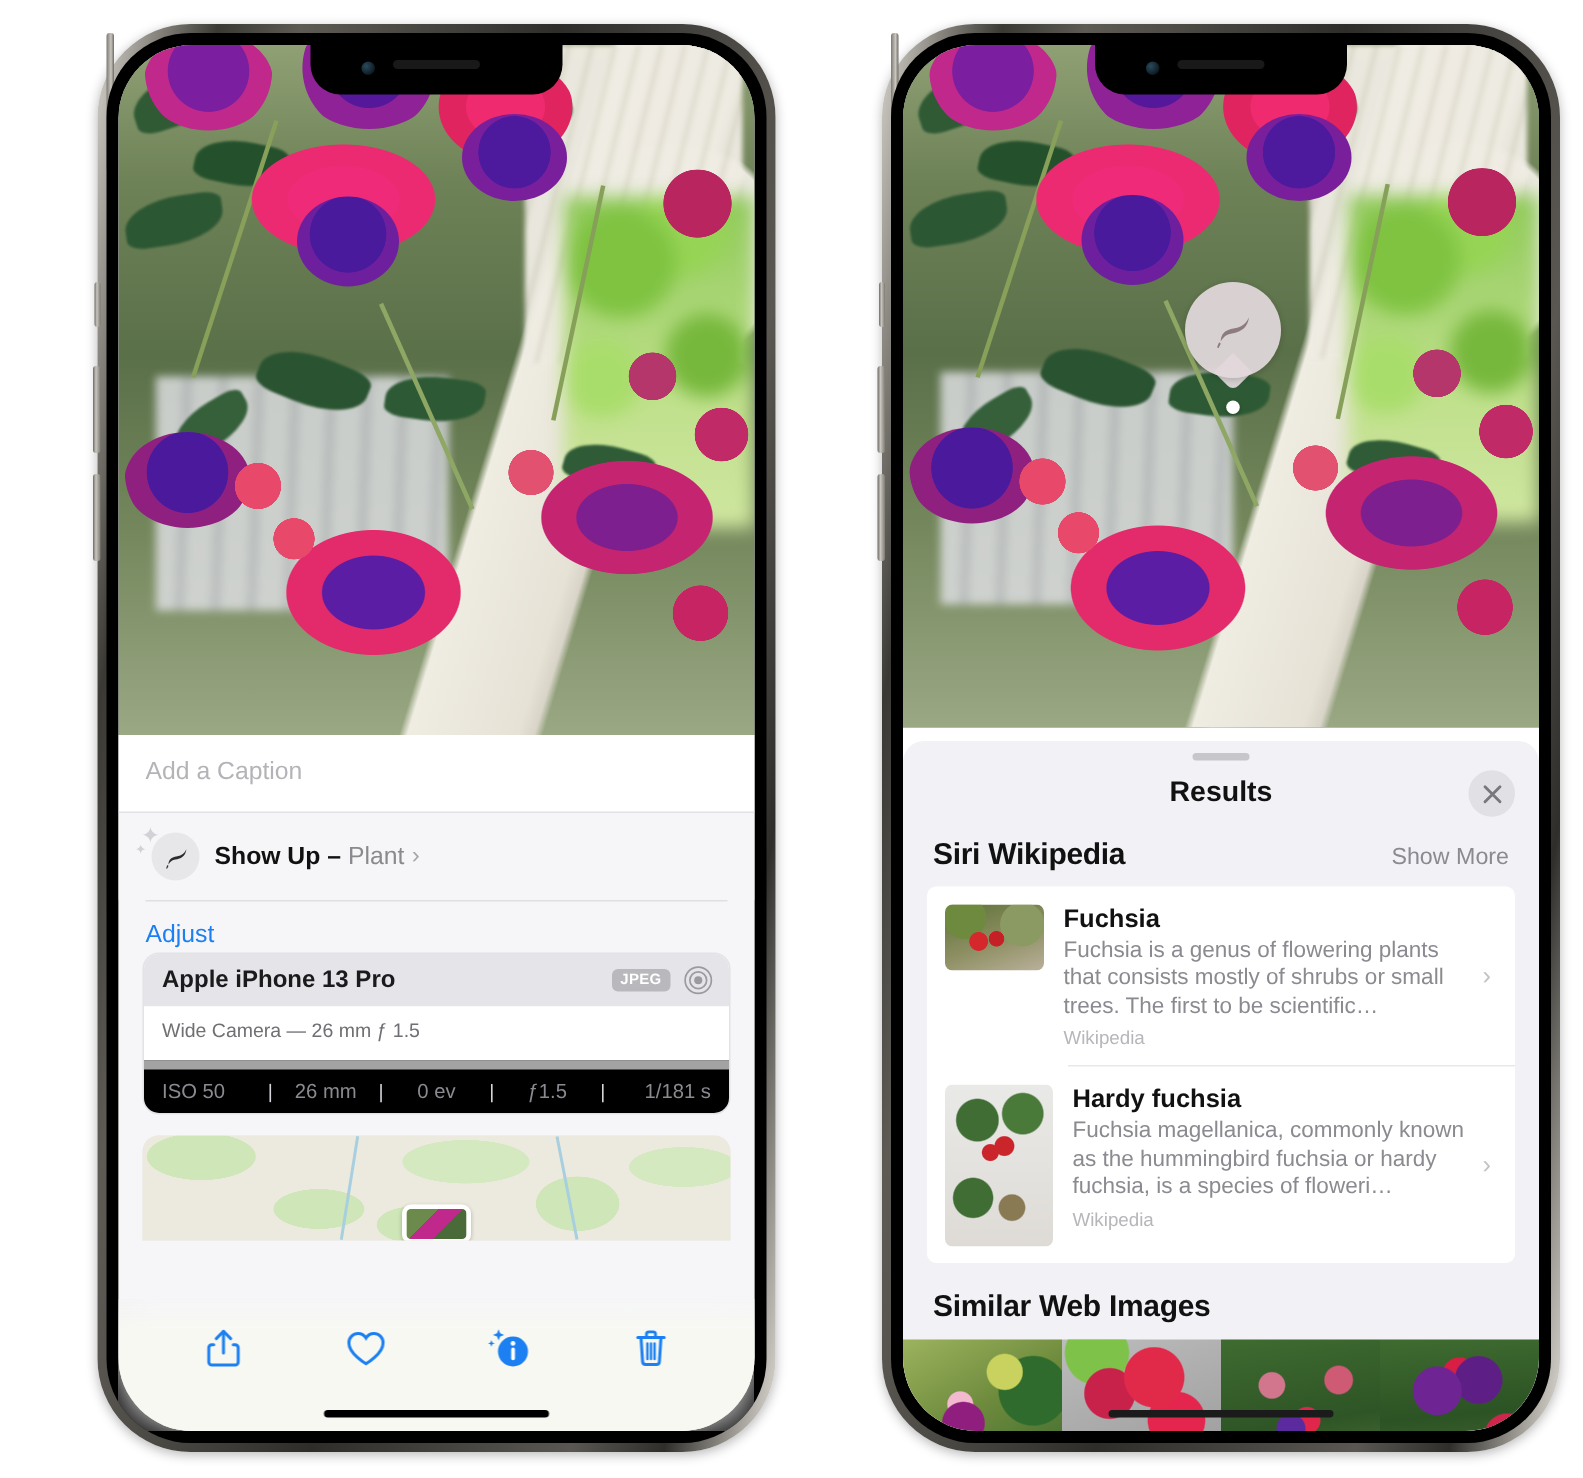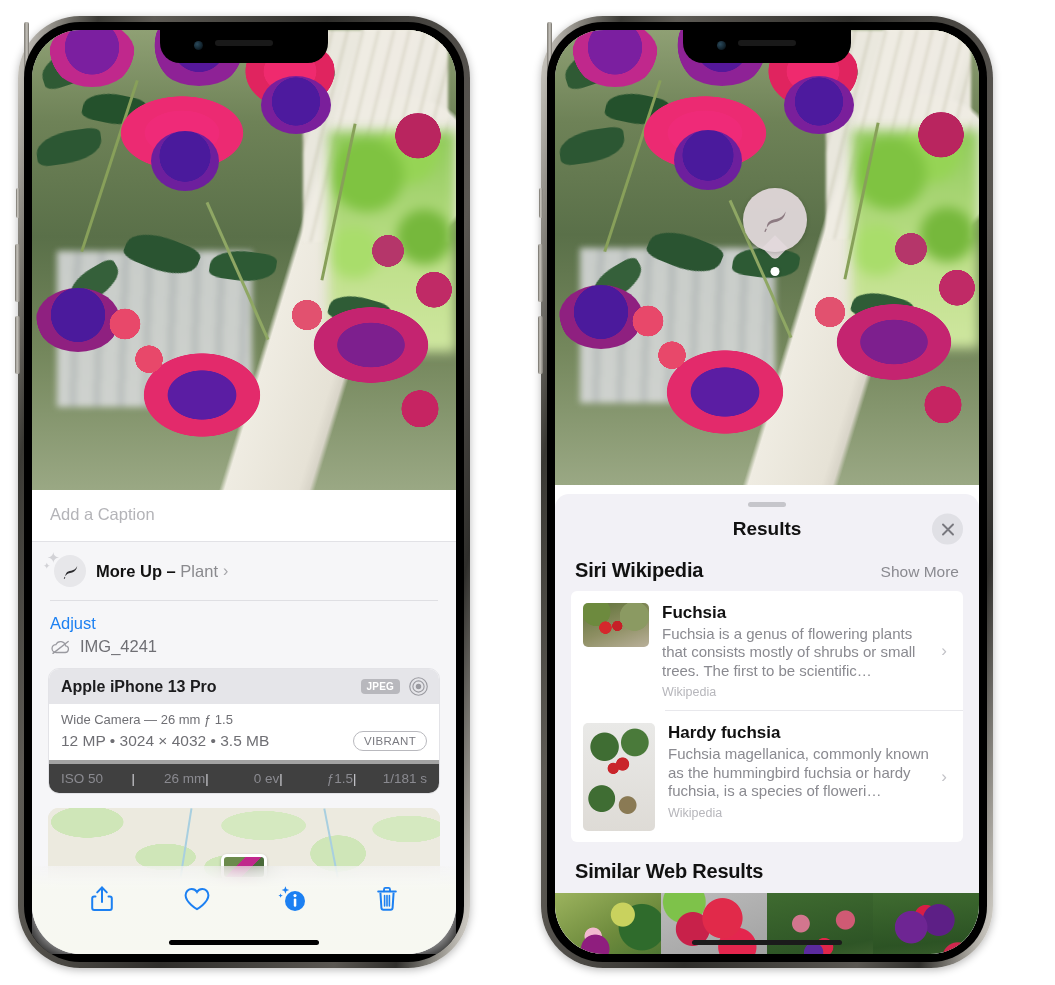--- a/index.html
+++ b/index.html
@@ -3,21 +3,21 @@
 <meta charset="utf-8">
 <style>
   * { box-sizing: border-box; margin:0; padding:0; }
   body {
     width:1055px; height:985px;
     background:#ffffff;
     font-family:"Liberation Sans", sans-serif;
     overflow:hidden;
     position:relative;
   }
-  .stage { position:absolute; inset:0; }
+  .stage { position:absolute; inset:0;margin-left:47px; }
 
   
   .phone {
     position:absolute;
     width:452px; height:952px;
     top:16px;
     border-radius:62px;
     background:linear-gradient(100deg,#d9d6cf 0%,#8e8b84 6%,#3a3934 13%,#5e5b55 22%,#2e2d2a 50%,#5a5752 78%,#2f2e2b 88%,#9b9891 95%,#e4e1da 100%);
     padding:6px;
     box-shadow:0 2px 8px rgba(0,0,0,0.28);
@@ -162,24 +162,24 @@
   .aperture-ico { width:21px; height:21px; }
   .exif-body { padding:8px 12px 9px 12px; background:#fff; }
   .exif-l1 { font-size:13px; color:#6f6f74; margin-bottom:4px; }
   .exif-l2row { display:flex; align-items:center; justify-content:space-between; }
   .exif-l2 { font-size:15.5px; color:#6f6f74; }
   .pill-vibrant {
     border:1px solid #b9b9be; color:#7a7a80; font-size:11.5px;
     padding:3px 10px; border-radius:10px; letter-spacing:.3px;
   }
   .exif-foot {
-    display:flex; align-items:center; border-top:4px solid #a3a3a3;
-    padding:7px 12px; background:#404040;
-  }
-  .exif-foot span { font-size:13.5px; color:#8a8a90; flex:1; text-align:right; }
+    display:flex; align-items:center; border-top:6px solid #a3a3a3;
+    padding:7px 12px; background:#000000;
+  }
+  .exif-foot span { font-size:13.5px; color:#8a8a90; flex:1; text-align:center; }
   .exif-foot span:first-child { text-align:left; }
   .exif-foot span:last-child { text-align:right; }
   .exif-foot i { color:#d5d5da; font-style:normal; font-size:13px; }
 
   .map-preview {
     margin:14px 16px 0 16px; height:70px; border-radius:11px 11px 0 0;
     position:relative; overflow:hidden;
     background:#eae6dc;
   }
   .map-preview .greens {
@@ -392,57 +392,46 @@
               <span class="spark a">✦</span>
               <span class="spark b">✦</span>
               <div class="lookup-circle">
                 <svg width="19" height="19" viewBox="0 0 24 24" aria-hidden="true">
                   <path d="M20.5 5.2c-1.4 3.4-4 5.2-7.6 5.9-3 .6-4.9 1.2-6.1 2.7-1.5 1.8-1.3 4.3-1.3 4.3s1.3-2.6 3.6-3.6c1.5-.6 3.2-.7 5-1.3C17.7 12 20 9.6 20.5 5.2z" fill="#2b2b2e"></path>
                   <path d="M4.7 18.5c-.6.9-1 2-1.1 2.6-.1.5.7.7.9.2.2-.6.5-1.3 1-2l-.8-.8z" fill="#2b2b2e"></path>
                 </svg>
               </div>
             </div>
             <div class="lookup-text">
-              <span>More Up – </span><span class="sub">Plant</span>
+              <span>Show Up – </span><span class="sub">Plant</span>
             </div>
             <span class="lookup-chev">›</span>
           </div>
 
           <div class="hr"></div>
 
           <div class="date-row">
             <span class="adjust">Adjust</span>
           </div>
 
-          <div class="file-row">
-            <svg width="22" height="16" viewBox="0 0 26 18">
-              <path d="M7.2 15.5h10.6a4 4 0 0 0 .6-7.95A6 6 0 0 0 7.0 6.1a4.7 4.7 0 0 0 .2 9.4z" fill="none" stroke="#9a9aa0" stroke-width="1.5"></path>
-              <line x1="3.5" y1="16.5" x2="21.5" y2="2.5" stroke="#9a9aa0" stroke-width="1.6" stroke-linecap="round"></line>
-            </svg>
-            <span class="file-name">IMG_4241</span>
-          </div>
 
           <div class="exif-card">
             <div class="exif-head">
               <span class="model">Apple iPhone 13 Pro</span>
               <span class="right">
                 <span class="pill-jpeg">JPEG</span>
                 <svg class="aperture-ico" viewBox="0 0 24 24">
                   <circle cx="12" cy="12" r="10" fill="none" stroke="#9a9aa0" stroke-width="1.3"></circle>
                   <circle cx="12" cy="12" r="6.4" fill="none" stroke="#9a9aa0" stroke-width="1.3"></circle>
                   <circle cx="12" cy="12" r="3.1" fill="#9a9aa0"></circle>
                 </svg>
               </span>
             </div>
             <div class="exif-body">
               <div class="exif-l1">Wide Camera — 26 mm ƒ 1.5</div>
-              <div class="exif-l2row">
-                <span class="exif-l2">12 MP • 3024 × 4032 • 3.5 MB</span>
-                <span class="pill-vibrant">VIBRANT</span>
-              </div>
             </div>
             <div class="exif-foot">
               <span>ISO 50</span>
               <i>|</i>
               <span>26 mm</span>
               <i>|</i>
               <span>0 ev</span>
               <i>|</i>
               <span>ƒ1.5</span>
               <i>|</i>
@@ -591,21 +580,21 @@
               <div class="know-body">
                 <div class="know-title">Hardy fuchsia</div>
                 <div class="know-desc">Fuchsia magellanica, commonly known as the hummingbird fuchsia or hardy fuchsia, is a species of floweri…</div>
                 <div class="know-src">Wikipedia</div>
               </div>
               <span class="know-chev">›</span>
             </div>
           </div>
 
           <div class="sec-head" style="padding-top:18px;padding-bottom:6px;">
-            <span class="sec-title">Similar Web Results</span>
+            <span class="sec-title">Similar Web Images</span>
           </div>
 
           <div class="sim-strip">
             <div class="sim-thumb sim1"></div>
             <div class="sim-thumb sim2"></div>
             <div class="sim-thumb sim3"></div>
             <div class="sim-thumb sim4"></div>
           </div>
         </div>
 

